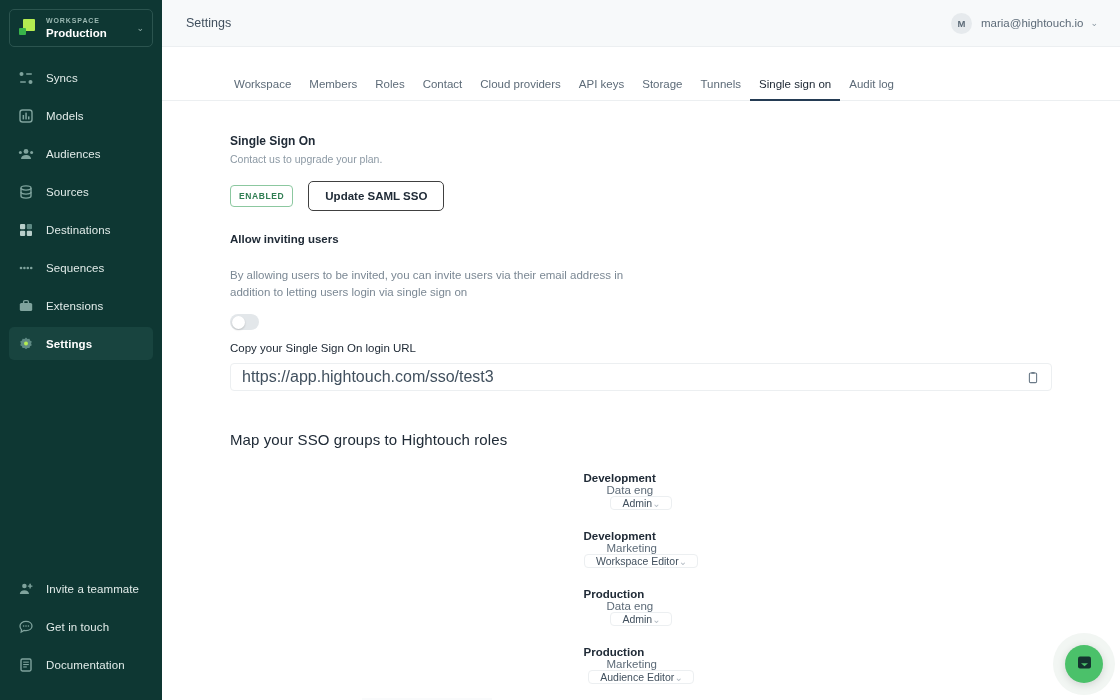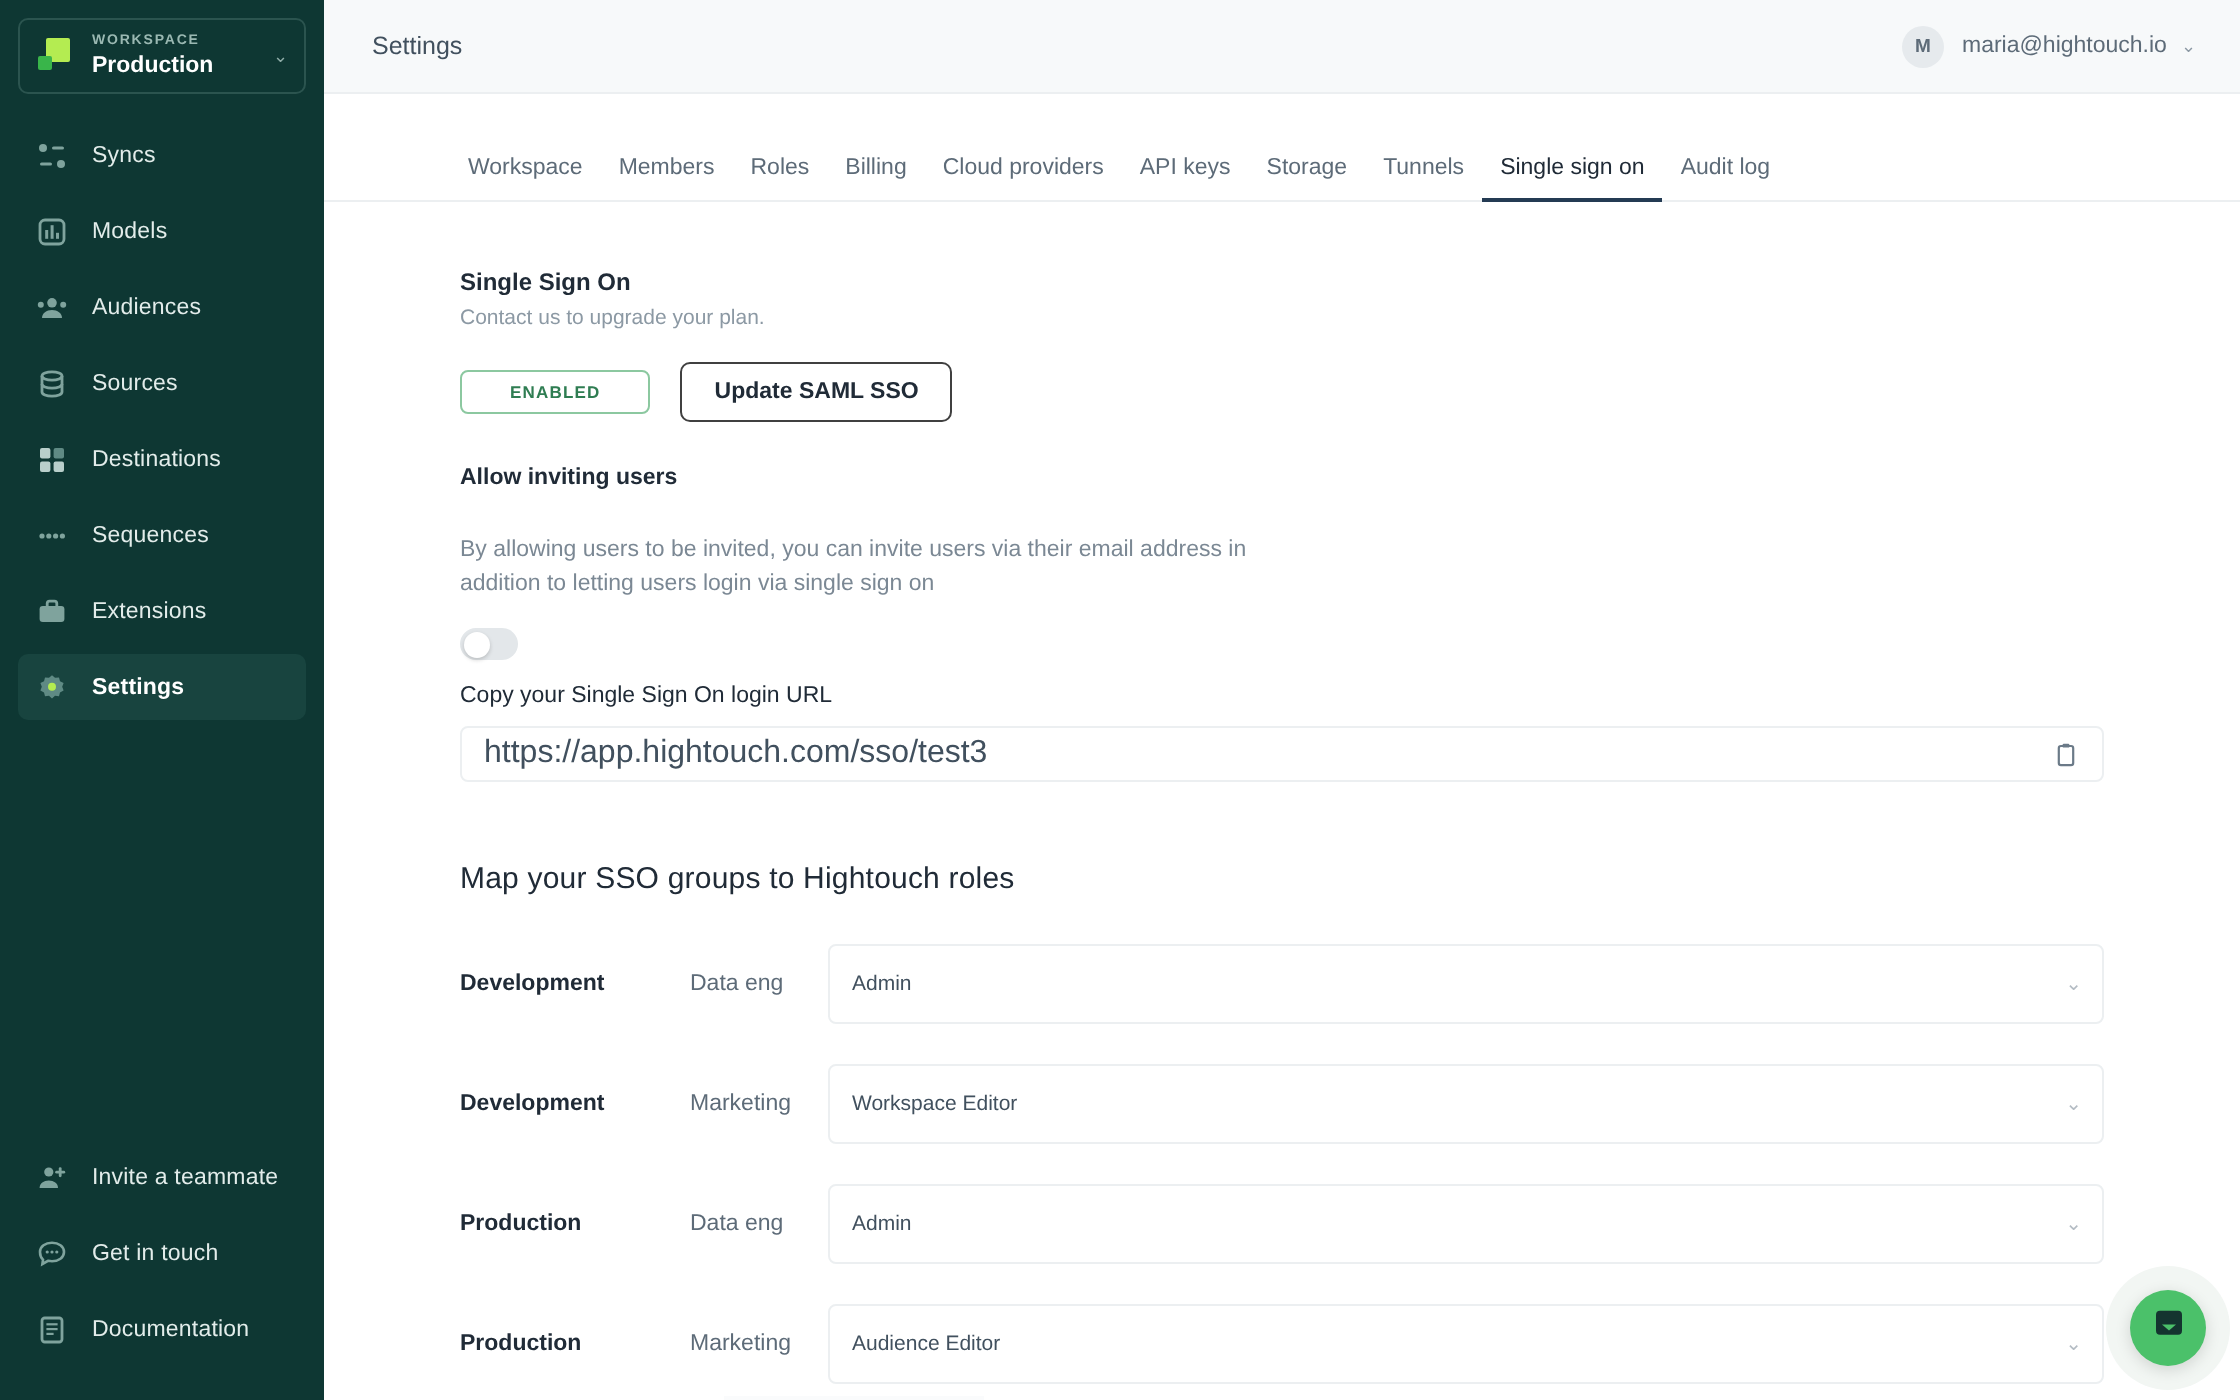--- a/index.html
+++ b/index.html
@@ -100,21 +100,21 @@
 
   .body-pad { padding: 0 68px; }
 
   .sec-title { font-size: 12px; color: #202b37; font-weight: 700; margin-top: 33px; }
   .sec-sub { font-size: 10.5px; color: #8c99a4; margin-top: 5px; }
 
   .btn-row { display: flex; align-items: center; margin-top: 16px; }
   .badge-enabled {
     border: 1px solid #8cc8a0; border-radius: 4px;
     color: #2f7d52; font-size: 8.5px; font-weight: 700;
-    letter-spacing: .6px; padding: 5px 24px; background: #fff;
+    letter-spacing: .6px; padding: 5px 8px; background: #fff;
     text-transform: uppercase;
   }
   .btn-outline {
     margin-left: 15px;
     border: 1px solid #404040; border-radius: 5px;
     background: #fff; color: #202b37;
     font-size: 11.5px; font-weight: 700;
     padding: 8px 16px; cursor: pointer;
     font-family: "Liberation Sans", sans-serif;
   }
@@ -140,21 +140,21 @@
     display: flex; align-items: center;
     padding: 0 10px 0 11px;
     background: #fff;
   }
   .url-text { font-size: 16px; color: #41505e; flex: 1; }
   .copy-btn { width: 16px; height: 16px; display: flex; align-items: center; justify-content: center; cursor: pointer; }
 
   .map-title { font-size: 15px; color: #202b37; margin-top: 40px; letter-spacing: .1px; }
 
   .map-rows { margin-top: 24px; }
-  .map-row { display: flex; align-items: center; margin-bottom: 20px; }
+  .map-row { display: flex; align-items: center; margin-bottom: 20px; flex-direction: column; }
   .map-group {
     width: 115px; font-size: 11.5px; color: #202b37; font-weight: 700; flex-shrink: 0;
   }
   .map-team {
     width: 69px; font-size: 11.5px; color: #5d6b78; flex-shrink: 0;
   }
   .select {
     flex: 1; height: 40px;
     border: 1px solid #eceff1; border-radius: 4px;
     display: flex; align-items: center;
@@ -341,21 +341,21 @@
         <div class="user-chev">⌄</div>
       </div>
     </div>
 
     <div class="content">
 
       <div class="tabs">
         <div class="tab">Workspace</div>
         <div class="tab">Members</div>
         <div class="tab">Roles</div>
-        <div class="tab">Billing</div>
+        <div class="tab">Contact</div>
         <div class="tab">Cloud providers</div>
         <div class="tab">API keys</div>
         <div class="tab">Storage</div>
         <div class="tab">Tunnels</div>
         <div class="tab active">Single sign on</div>
         <div class="tab">Audit log</div>
       </div>
 
       <div class="body-pad">
 

